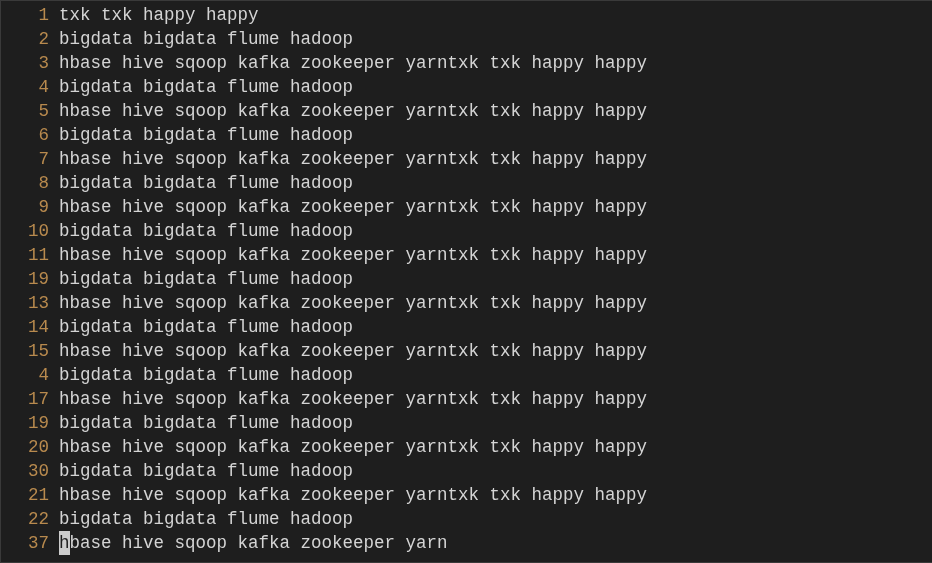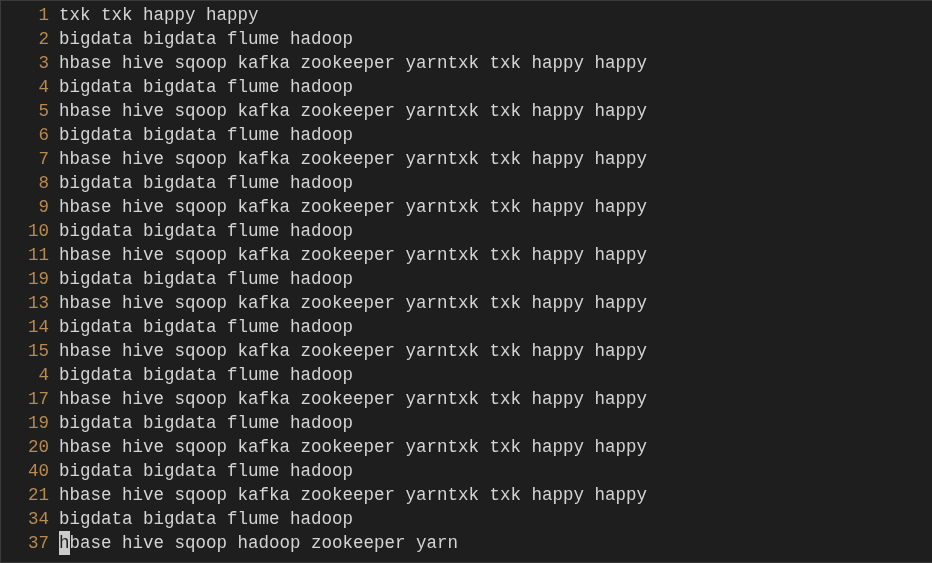--- a/index.html
+++ b/index.html
@@ -67,18 +67,18 @@
       <div class="line"><span class="gutter">10</span><span class="content">bigdata bigdata flume hadoop</span></div>
       <div class="line"><span class="gutter">11</span><span class="content">hbase hive sqoop kafka zookeeper yarntxk txk happy happy</span></div>
       <div class="line"><span class="gutter">19</span><span class="content">bigdata bigdata flume hadoop</span></div>
       <div class="line"><span class="gutter">13</span><span class="content">hbase hive sqoop kafka zookeeper yarntxk txk happy happy</span></div>
       <div class="line"><span class="gutter">14</span><span class="content">bigdata bigdata flume hadoop</span></div>
       <div class="line"><span class="gutter">15</span><span class="content">hbase hive sqoop kafka zookeeper yarntxk txk happy happy</span></div>
       <div class="line"><span class="gutter">4</span><span class="content">bigdata bigdata flume hadoop</span></div>
       <div class="line"><span class="gutter">17</span><span class="content">hbase hive sqoop kafka zookeeper yarntxk txk happy happy</span></div>
       <div class="line"><span class="gutter">19</span><span class="content">bigdata bigdata flume hadoop</span></div>
       <div class="line"><span class="gutter">20</span><span class="content">hbase hive sqoop kafka zookeeper yarntxk txk happy happy</span></div>
-      <div class="line"><span class="gutter">40</span><span class="content">bigdata bigdata flume hadoop</span></div>
+      <div class="line"><span class="gutter">30</span><span class="content">bigdata bigdata flume hadoop</span></div>
       <div class="line"><span class="gutter">21</span><span class="content">hbase hive sqoop kafka zookeeper yarntxk txk happy happy</span></div>
-      <div class="line"><span class="gutter">34</span><span class="content">bigdata bigdata flume hadoop</span></div>
-      <div class="line"><span class="gutter">37</span><span class="content"><span class="cursor-block">h</span><span>base hive sqoop hadoop zookeeper yarn</span></span></div>
+      <div class="line"><span class="gutter">22</span><span class="content">bigdata bigdata flume hadoop</span></div>
+      <div class="line"><span class="gutter">37</span><span class="content"><span class="cursor-block">h</span><span>base hive sqoop kafka zookeeper yarn</span></span></div>
     </div>
 </div>
 
 </body></html>

